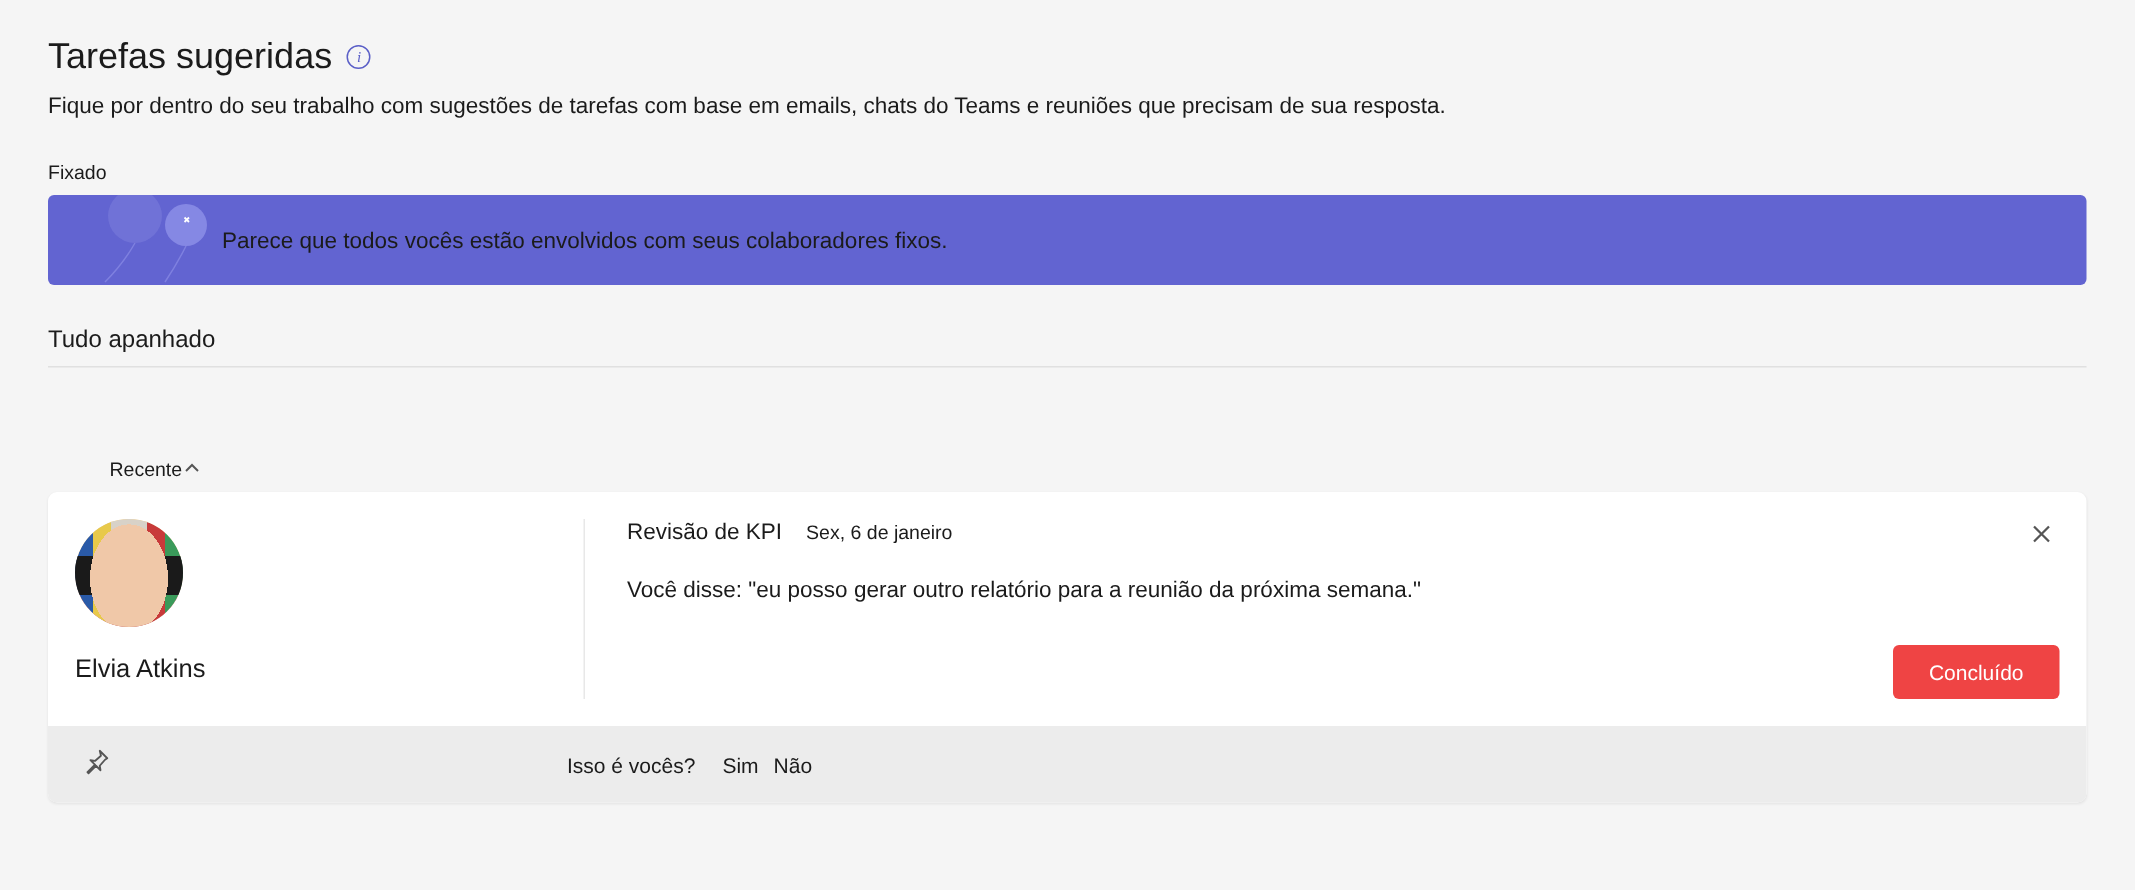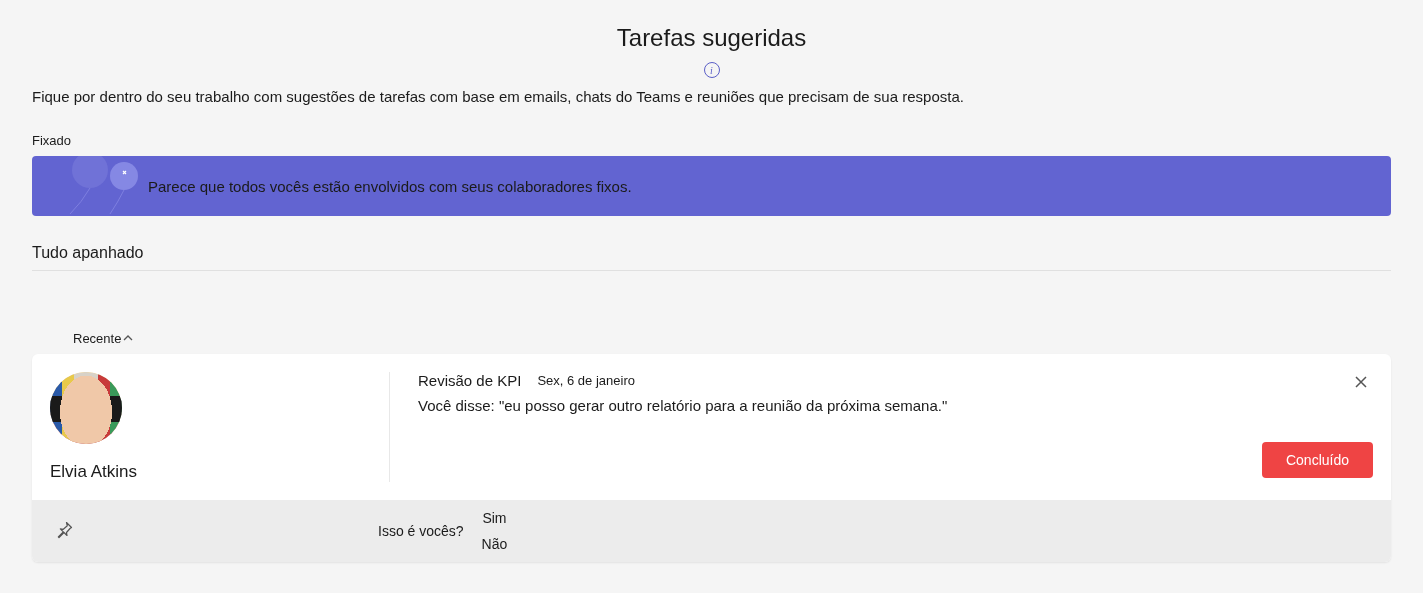--- a/index.html
+++ b/index.html
@@ -12,21 +12,20 @@
       background: #f5f5f5;
       color: #1b1b1b;
       padding: 24px 32px;
       width: 1423px;
     }
     .page-header {
       display: flex;
       align-items: center;
       gap: 10px;
       margin-bottom: 10px;
-      flex-direction: column;
     }
     .page-title {
       font-size: 24px;
       font-weight: 400;
       color: #1b1b1b;
     }
     .info-icon {
       width: 16px;
       height: 16px;
       border: 1px solid #5b5fc7;
@@ -134,21 +133,21 @@
       flex: 1;
       padding-left: 28px;
       display: flex;
       flex-direction: column;
       position: relative;
     }
     .task-header {
       display: flex;
       align-items: center;
       gap: 16px;
-      margin-bottom: 8px;
+      margin-bottom: 22px;
     }
     .task-title {
       font-size: 15px;
       color: #1b1b1b;
     }
     .task-date {
       font-size: 13px;
       color: #1b1b1b;
     }
     .task-body {
@@ -204,21 +203,20 @@
       background: none;
       border: none;
       color: #1b1b1b;
       cursor: pointer;
       font-size: 14px;
       padding: 0;
     }
     .feedback-links {
       display: flex;
       gap: 10px;
-      flex-direction: column;
     }
     .chevron-up {
       display: inline-block;
     }
   </style>
 </head>
 <body>
 
 <div class="page-header">
   <h1 class="page-title">Tarefas sugeridas</h1>

